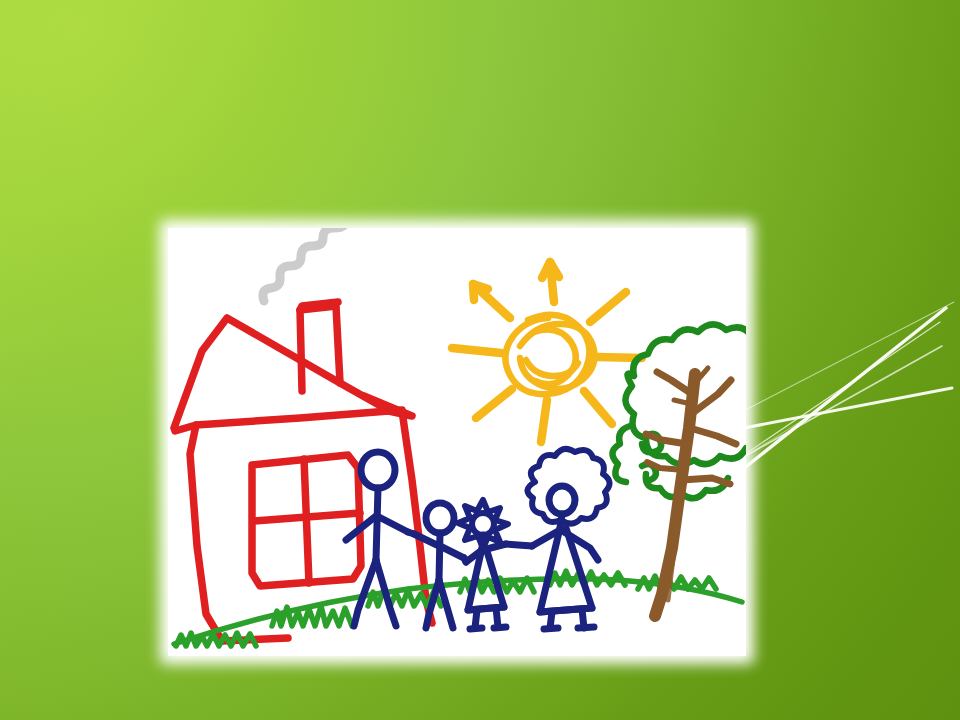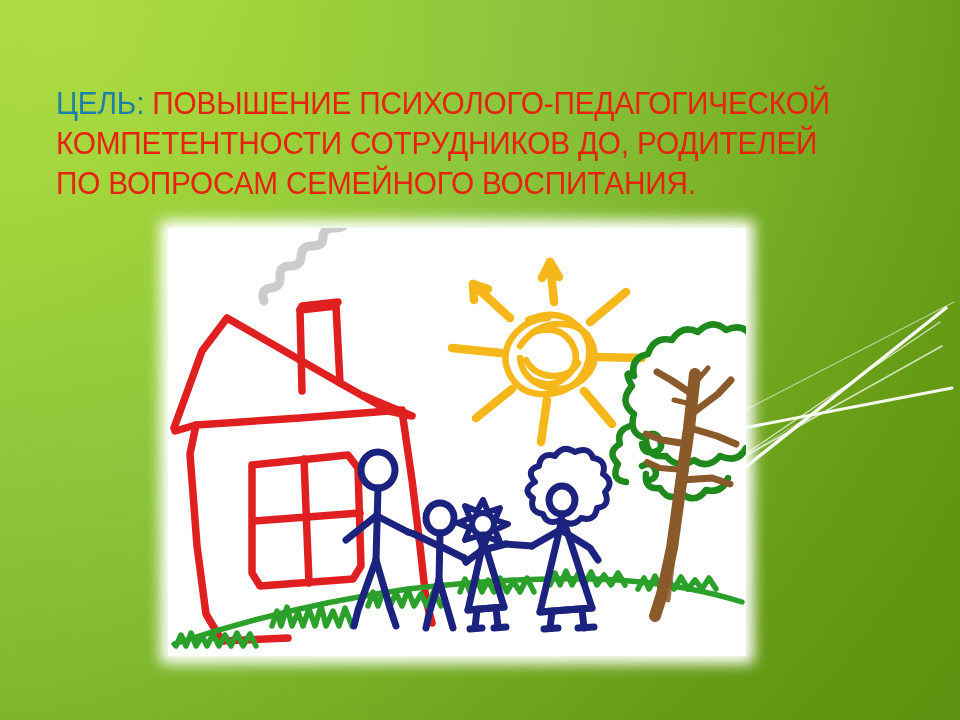--- a/index.html
+++ b/index.html
@@ -97,25 +97,20 @@
     <g stroke="#ffffff" fill="none" stroke-linecap="round">
       <line x1="48" y1="292" x2="406" y2="8" stroke-width="3.4" opacity="0.95"></line>
       <line x1="8" y1="288" x2="400" y2="22" stroke-width="1.1" opacity="0.75"></line>
       <line x1="34" y1="252" x2="402" y2="46" stroke-width="1.6" opacity="0.70"></line>
       <line x1="128" y1="150" x2="414" y2="2" stroke-width="1.1" opacity="0.55"></line>
       <line x1="110" y1="146" x2="412" y2="88" stroke-width="3.0" opacity="0.92"></line>
       <line x1="-10" y1="290" x2="276" y2="112" stroke-width="1.0" opacity="0.45"></line>
     </g>
   </svg>
 
-  <div class="title-block">
-    <div class="title-line"><span class="title-accent">ЦЕЛЬ:</span><span> ПОВЫШЕНИЕ ПСИХОЛОГО-ПЕДАГОГИЧЕСКОЙ</span></div>
-    <div class="title-line">КОМПЕТЕНТНОСТИ  СОТРУДНИКОВ  ДО, РОДИТЕЛЕЙ</div>
-    <div class="title-line">ПО ВОПРОСАМ СЕМЕЙНОГО ВОСПИТАНИЯ.</div>
-  </div>
 
   <div class="card-glow"></div>
   <div class="card">
     <svg viewBox="0 0 578 428" width="578" height="428">
 
       <g stroke="#CCCCCC" stroke-width="9" fill="none" stroke-linecap="round" stroke-linejoin="round">
         <path d="M96 73 q-4 -12 7 -13 q10 -1 9 -11 q-1 -11 10 -11 q11 0 11 -9
                  q0 -11 11 -11 q11 0 11 -8 q0 -10 11 -10 q11 0 12 -7 q1 -8 11 -8"></path>
       </g>
 

